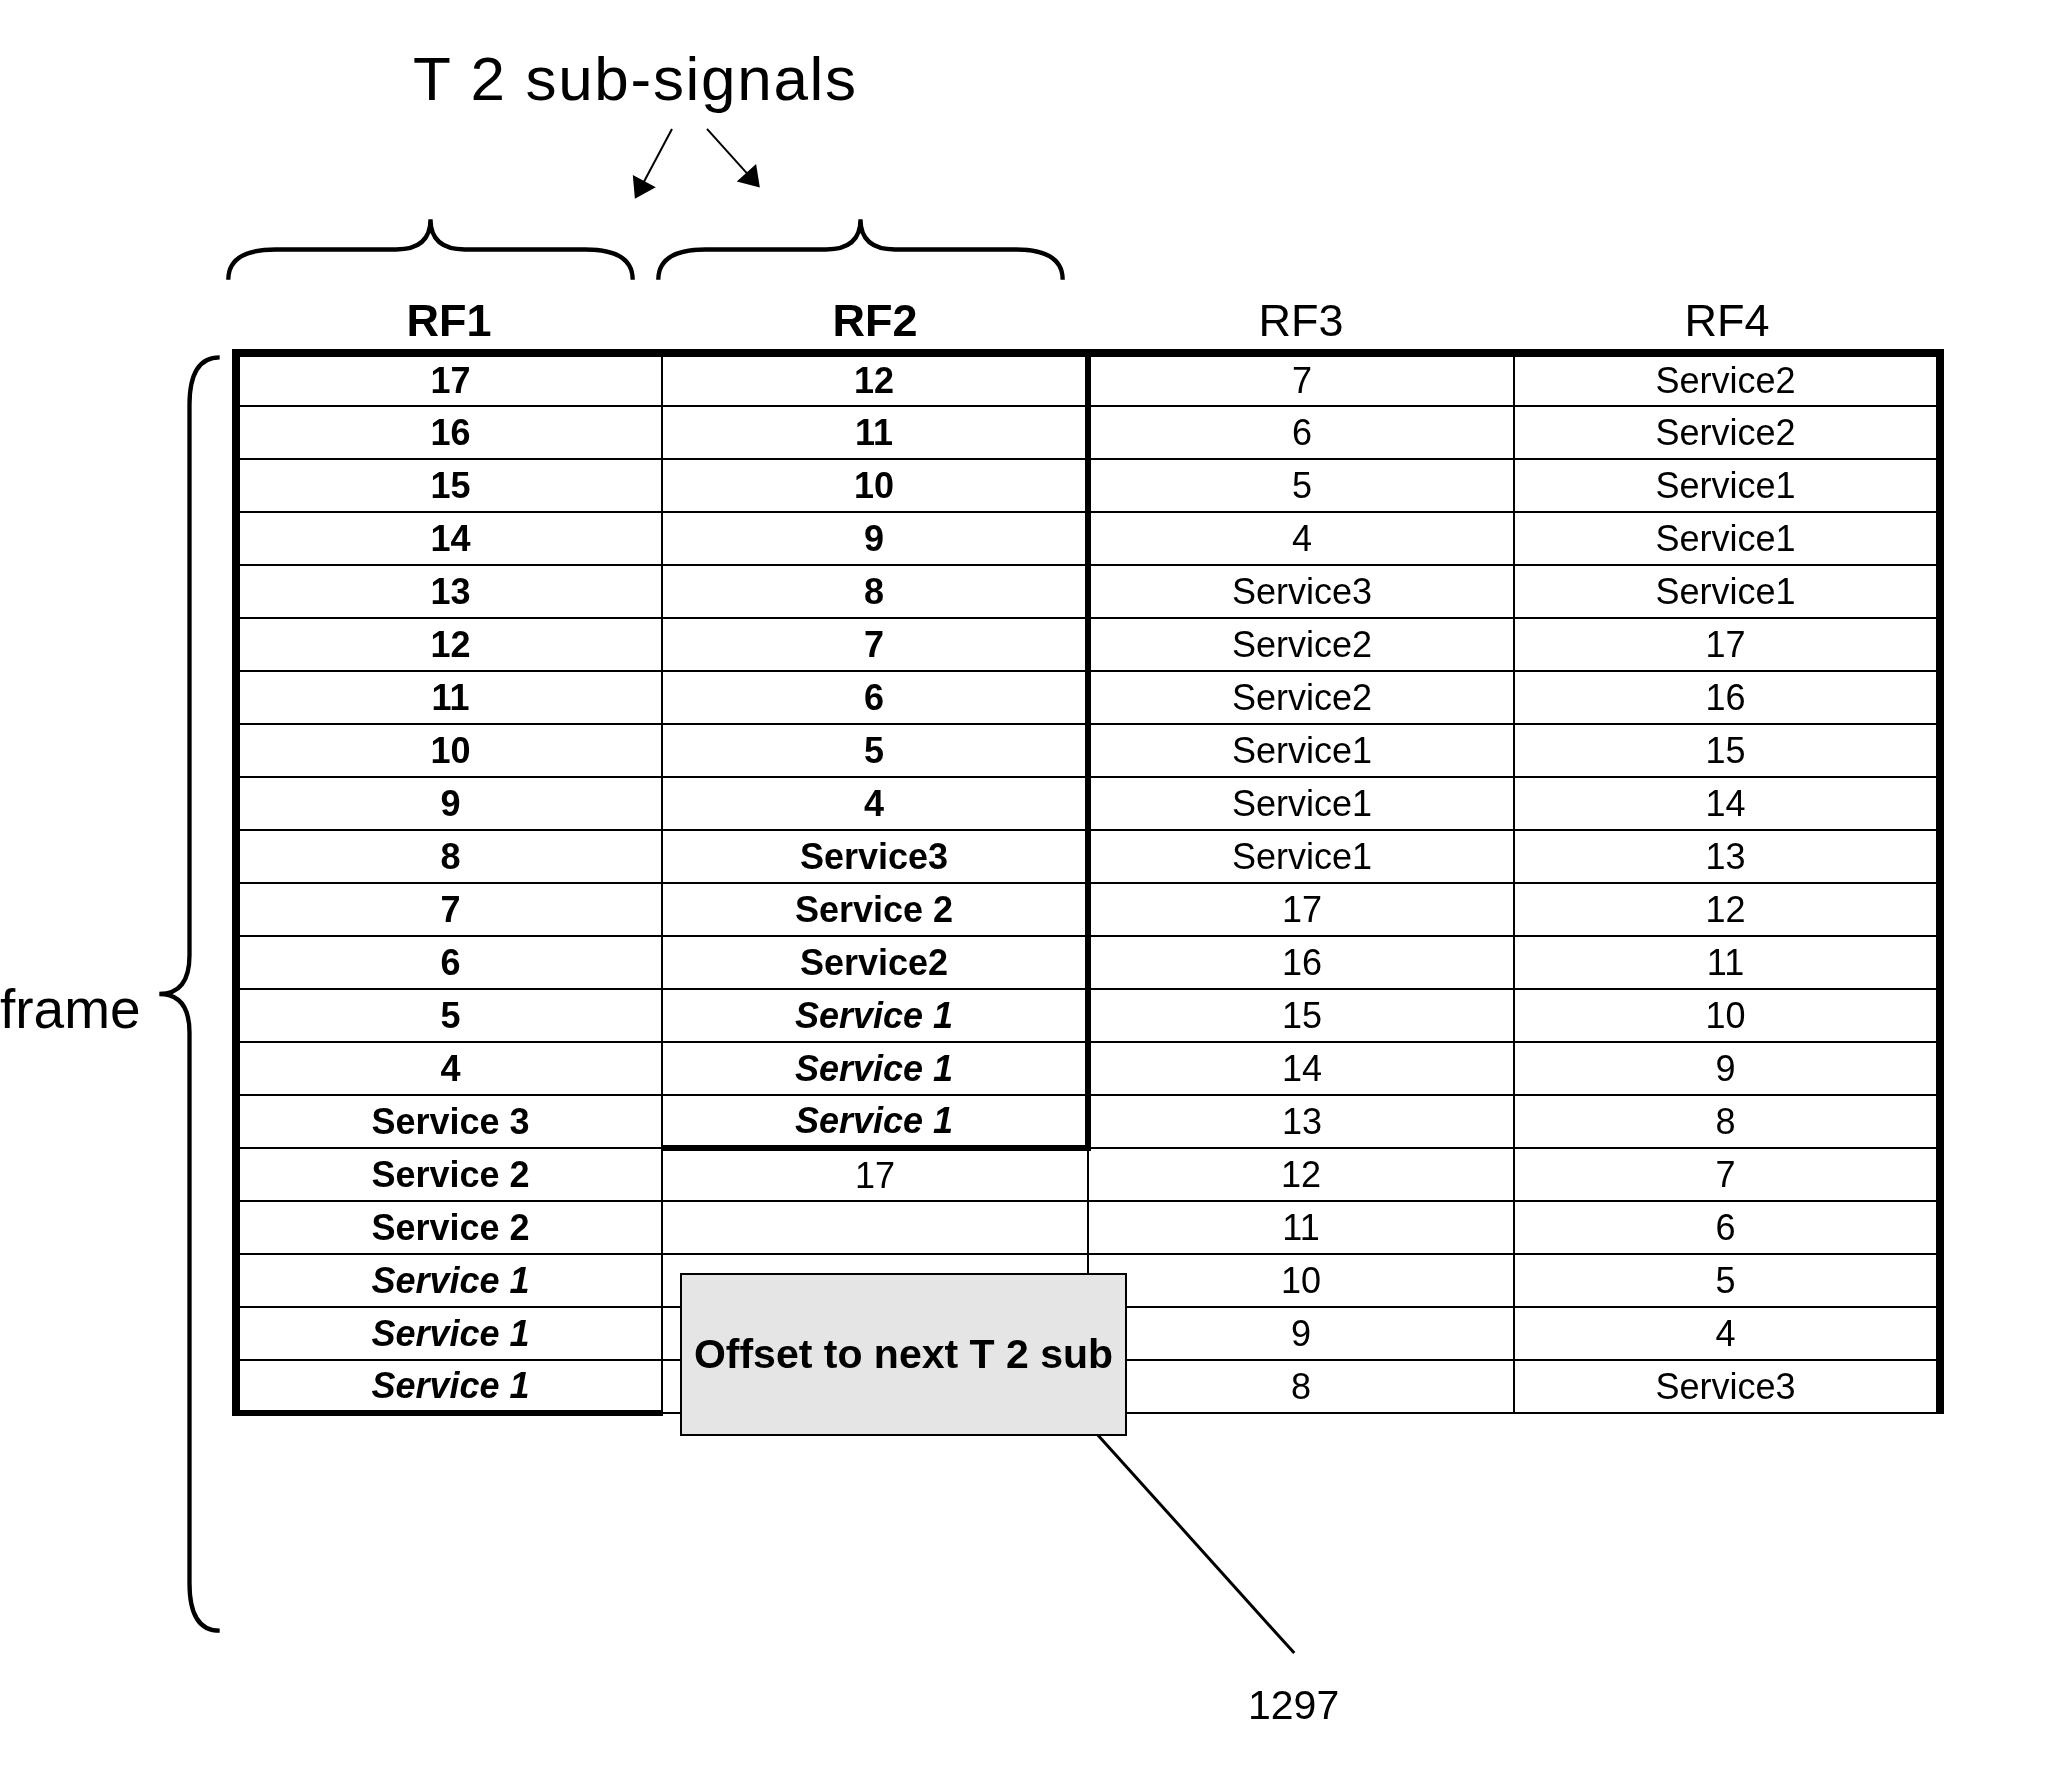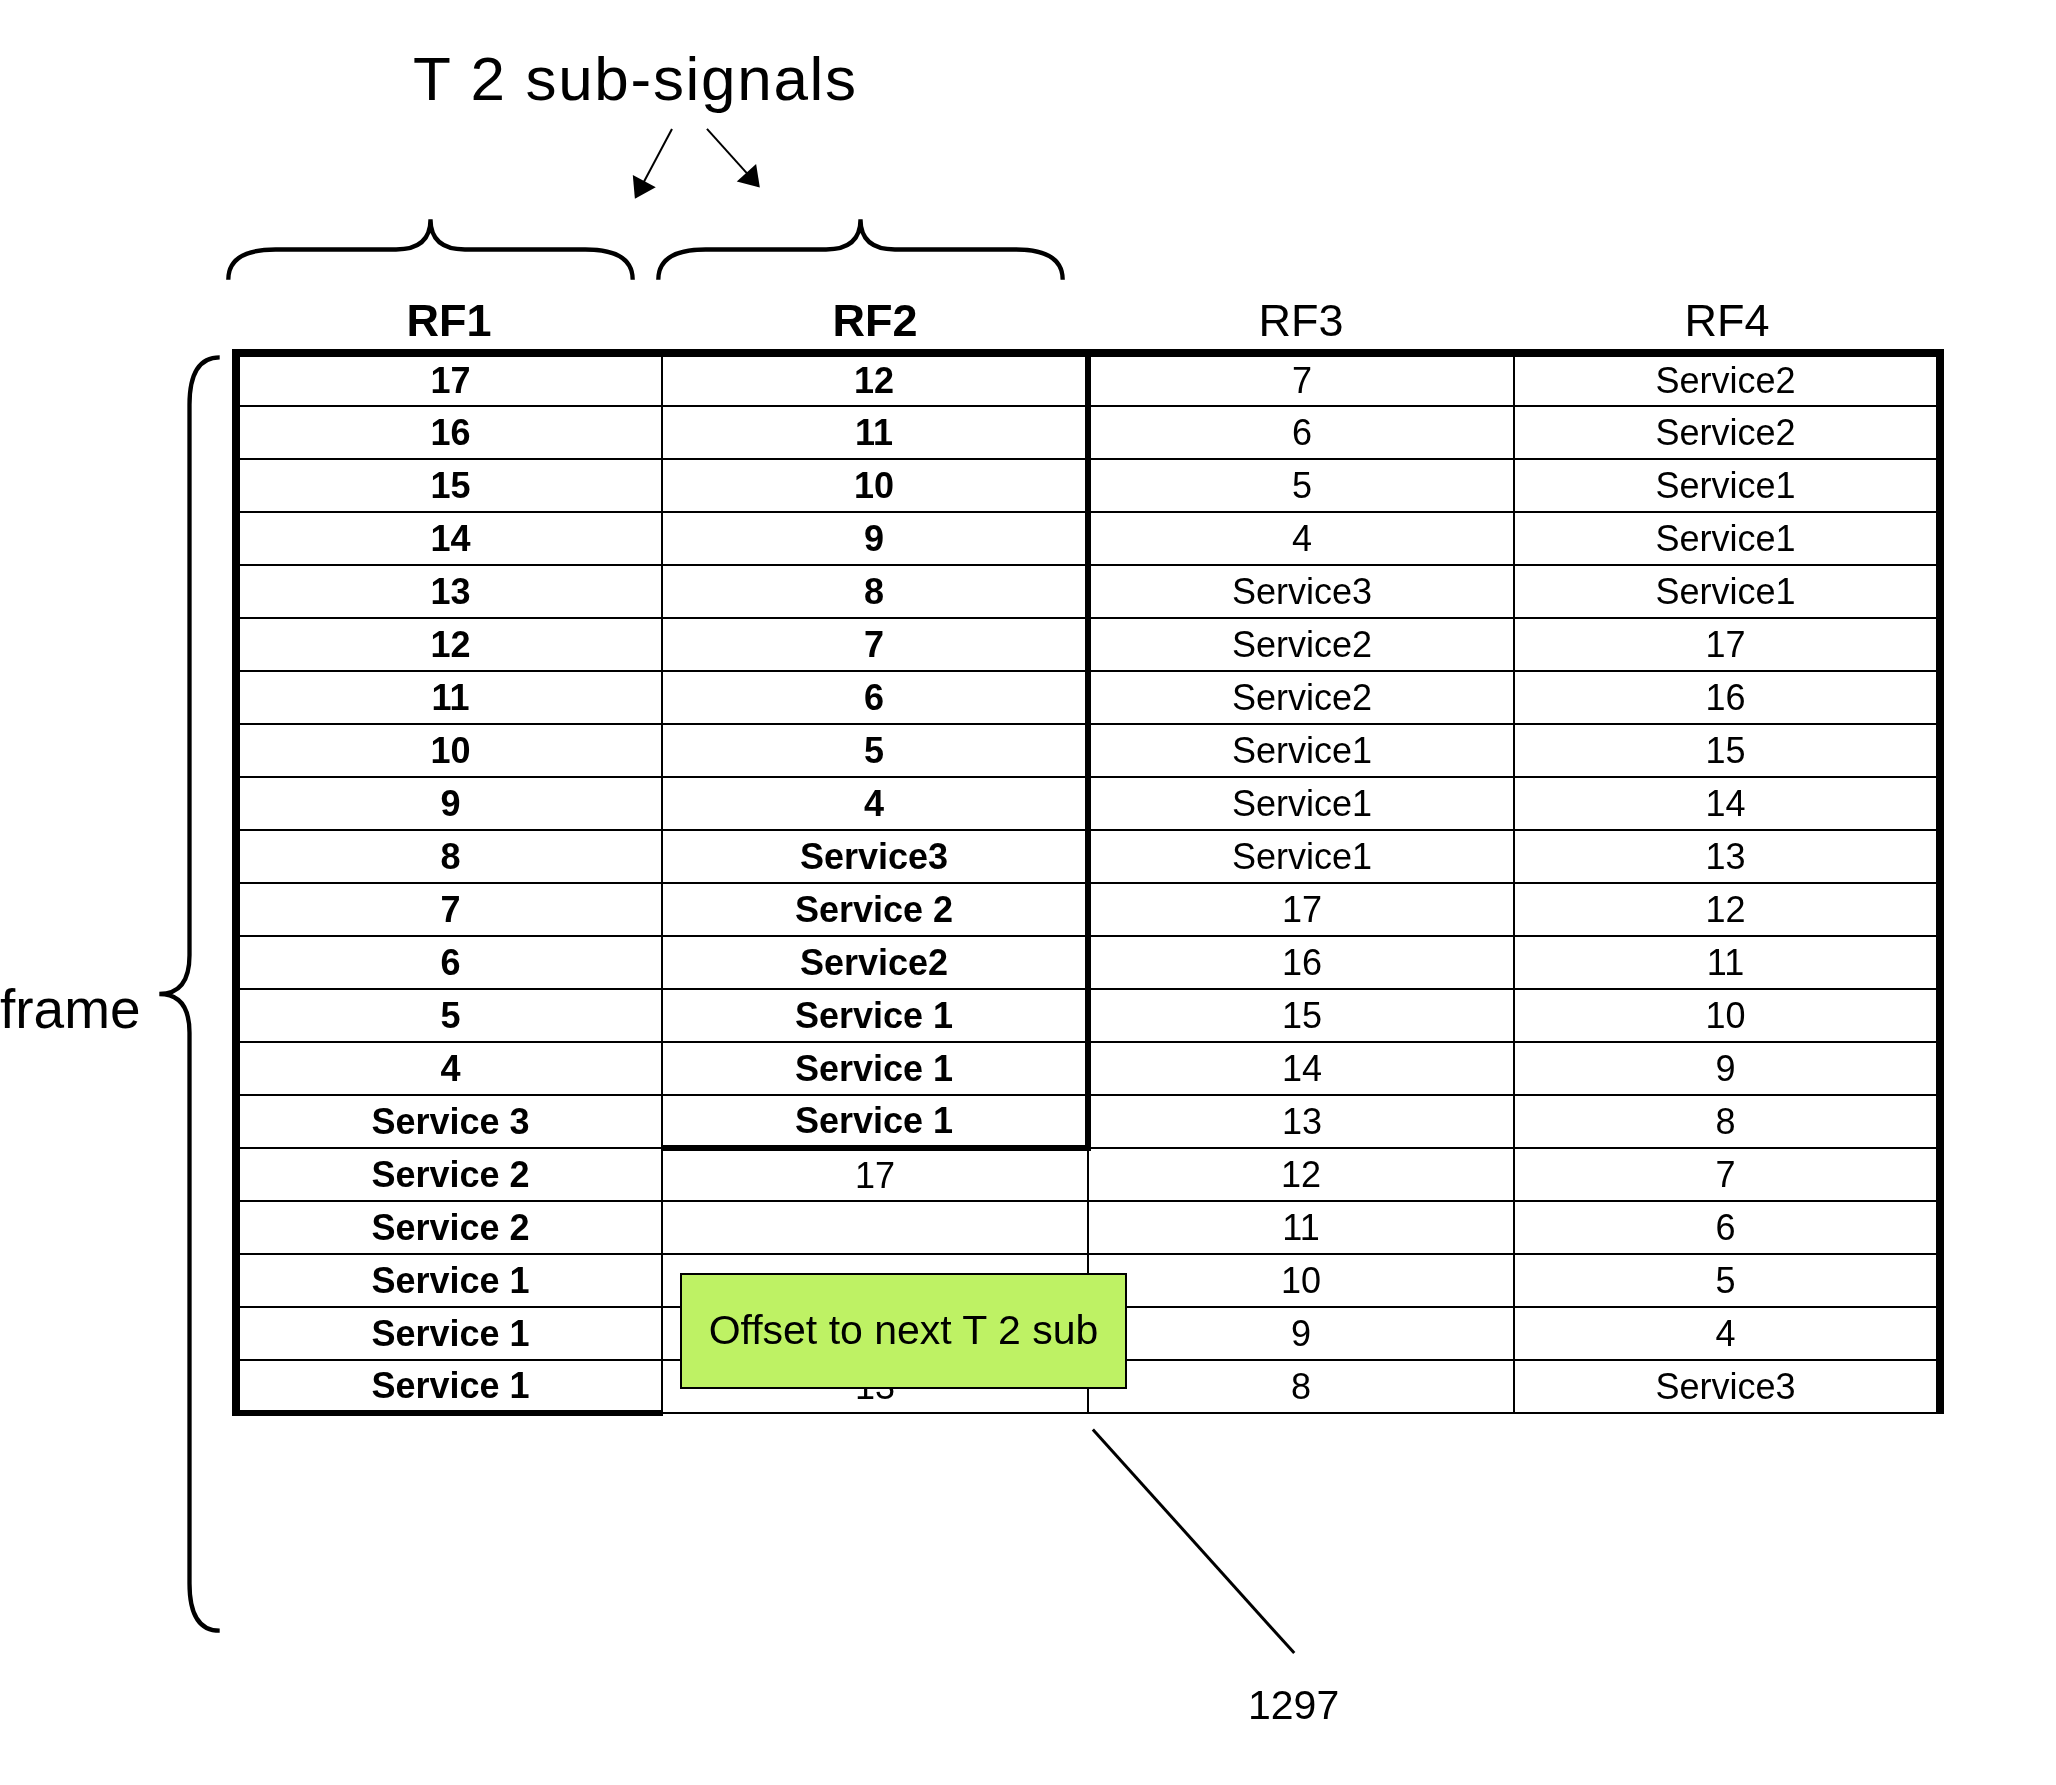--- a/index.html
+++ b/index.html
@@ -111,42 +111,43 @@
   tr.data.first td       { border-top-width: 8.6px; }
   tr.data.last  td       { border-bottom-width: 8.6px; }
 
   
   td.t2-col    { font-weight: 700; }
   td.t2-right  { border-right-width: 6.9px !important; }
   td.t2-bottom { border-bottom-width: 6.9px !important; }
 
   
   td.shade-lt { background: #d9d9d9; }
-  td.shade-md { background: #b0b0b0; }
+  td.shade-md { background: #b0b0b0; font-style: italic; }
   td.shade-dk { background: #8f8f8f; }
 
   
   td.b { font-weight: 700; }
 
   
   .callout {
     position: absolute;
     left: 680px;
     top: 1273px;
     width: 447px;
-    height: 116px;
-    background: #bef264;
+    height: 163px;
+    background: #e5e5e5;
     border: 2.6px solid #000;
     font-size: 41px;
     text-align: center;
     display: flex;
     align-items: center;
     justify-content: center;
     line-height: 1.25;
     z-index: 5;
+    font-weight: bold;
   }
   .callout-line {
     position: absolute;
     left: 1093px;
     top: 1428px;
     width: 301px;
     height: 2.6px;
     background: #000;
     transform-origin: left center;
     transform: rotate(48deg);

